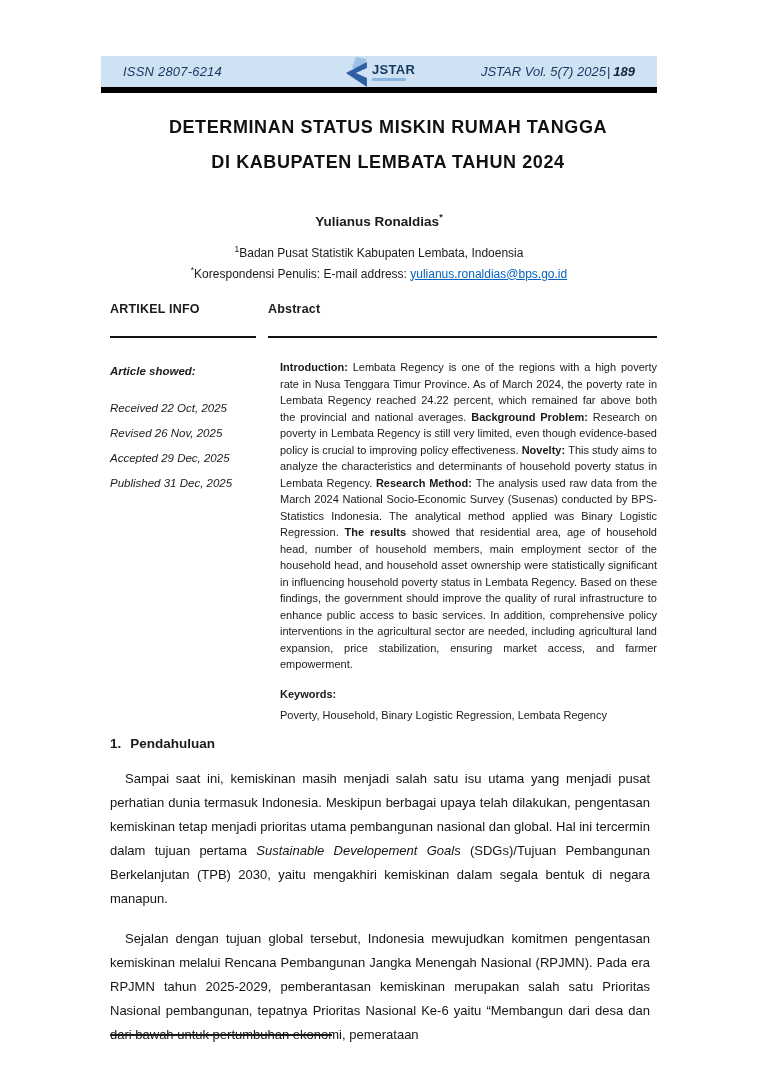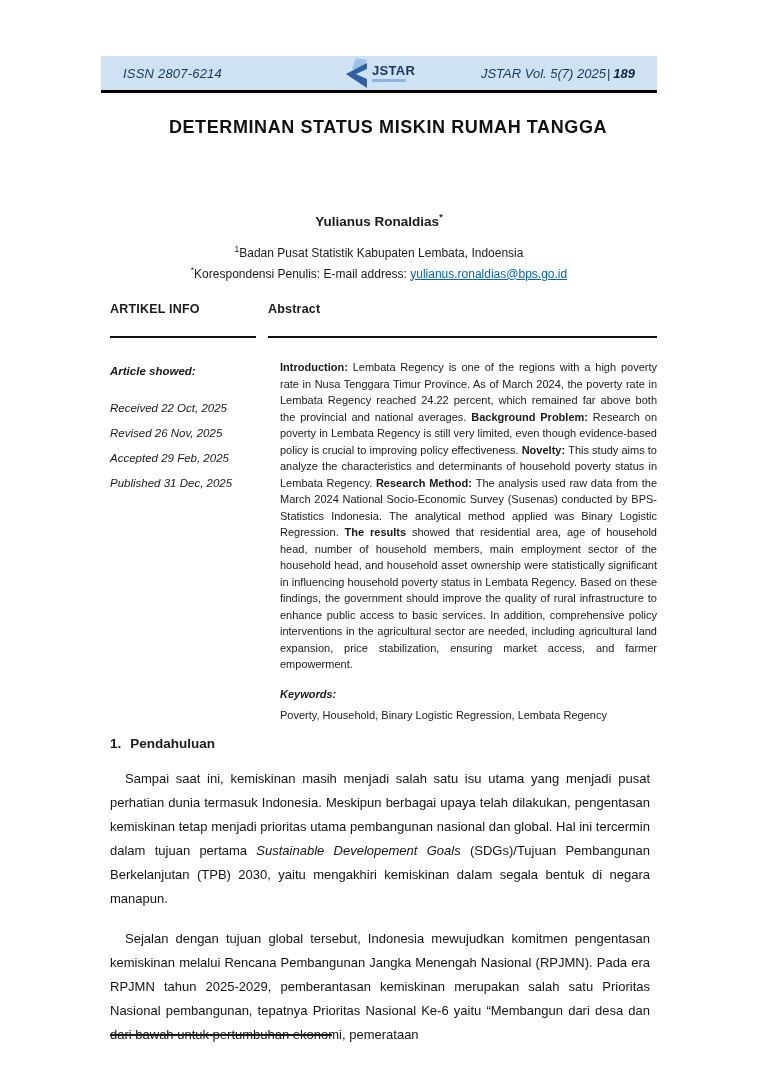--- a/index.html
+++ b/index.html
@@ -5,21 +5,21 @@
   * { margin:0; padding:0; box-sizing:border-box; }
   html,body { background:#e9e9e9; }
   .page {
     position:relative; width:758px; height:1079px; margin:0 auto;
     background:#ffffff; overflow:hidden;
     font-family:"Liberation Sans", sans-serif; color:#1a1a1a;
   }
   
   .header-bar {
     position:absolute; left:101px; top:56px; width:556px; height:37px;
-    background:#cfe2f3; border-bottom:3px solid #000000;
+    background:#cfe2f3; border-bottom:6px solid #000000;
     display:flex; align-items:center; justify-content:space-between;
     padding:8px 22px;
   }
   .issn {
     font-style:italic; font-size:13px; color:#17365d; letter-spacing:0.2px;
   }
   .vol {
     font-style:italic; font-size:13px; color:#17365d;
   }
   .vol .pipe { margin:0 3px 0 1px; font-style:normal; }
@@ -52,21 +52,21 @@
     font-size:12.5px; font-weight:700; padding-bottom:20px; border-bottom:2px solid #111;
     letter-spacing:0.2px;
   }
   .history-list { list-style:none; margin-top:24px; }
   .history-label { font-style:italic; font-weight:700; font-size:11.5px; margin-top:27px; }
   .history-list li { font-style:italic; font-size:11.5px; line-height:14px; margin-top:11px; }
   .abstract-body {
     margin:21px 0 0 12px; font-size:11px; line-height:16.5px; text-align:justify;
     color:#1a1a1a;
   }
-  .keywords-label { margin:15px 0 0 12px; font-style:italic; font-weight:700; font-size:11px; }
+  .keywords-label { margin:15px 0 0 12px; font-weight:700; font-size:11px; }
   .keywords-text { margin:9px 0 0 12px; font-size:11px; }
   .b { font-weight:700; }
   .i { font-style:italic; }
   
   .section { position:absolute; left:110px; top:736px; width:540px; }
   .section-heading { font-size:13.5px; font-weight:700; }
   .section-heading .num { margin-right:9px; }
   .para {
     margin-top:16px; font-size:13px; line-height:24px; text-align:justify;
     text-indent:15px; color:#151515;
@@ -91,35 +91,36 @@
       <div class="logo-text-wrap">
         <span class="logo-text">JSTAR</span>
         <span class="logo-tagline-bar"></span>
       </div>
     </div>
     <span class="vol"><span>JSTAR Vol. 5(7) 2025</span><span class="pipe">|</span><b>189</b></span>
   </div>
 
   <div class="title-block">
     <div class="title-line">DETERMINAN STATUS MISKIN RUMAH TANGGA</div>
+    <div class="title-line">DI KABUPATEN LEMBATA TAHUN 2024</div>
   </div>
 
   <div class="author-block">
     <div class="author-name"><span>Yulianus Ronaldias</span><sup>*</sup></div>
     <div class="affil"><sup>1</sup><span>Badan Pusat Statistik Kabupaten Lembata, Indoensia</span></div>
     <div class="corresp"><sup>*</sup><span>Korespondensi Penulis: E-mail address: </span><a href="#" class="email-link">yulianus.ronaldias@bps.go.id</a></div>
   </div>
 
   <div class="artikel-col">
     <div class="col-heading">ARTIKEL INFO</div>
     <div class="history-label">Article showed:</div>
     <ul class="history-list">
       <li>Received 22 Oct, 2025</li>
       <li>Revised 26 Nov, 2025</li>
-      <li>Accepted 29 Feb, 2025</li>
+      <li>Accepted 29 Dec, 2025</li>
       <li>Published 31 Dec, 2025</li>
     </ul>
   </div>
 
   <div class="abstract-col">
     <div class="col-heading">Abstract</div>
     <div class="abstract-body"><span class="b">Introduction: </span><span>Lembata Regency is one of the regions with a high poverty rate in Nusa Tenggara Timur Province. As of March 2024, the poverty rate in Lembata Regency reached 24.22 percent, which remained far above both the provincial and national averages. </span><span class="b">Background Problem: </span><span>Research on poverty in Lembata Regency is still very limited, even though evidence-based policy is crucial to improving policy effectiveness. </span><span class="b">Novelty: </span><span>This study aims to analyze the characteristics and determinants of household poverty status in Lembata Regency. </span><span class="b">Research Method: </span><span>The analysis used raw data from the March 2024 National Socio-Economic Survey (Susenas) conducted by BPS-Statistics Indonesia. The analytical method applied was Binary Logistic Regression. </span><span class="b">The results </span><span>showed that residential area, age of household head, number of household members, main employment sector of the household head, and household asset ownership were statistically significant in influencing household poverty status in Lembata Regency. Based on these findings, the government should improve the quality of rural infrastructure to enhance public access to basic services. In addition, comprehensive policy interventions in the agricultural sector are needed, including agricultural land expansion, price stabilization, ensuring market access, and farmer empowerment.</span></div>
     <div class="keywords-label">Keywords:</div>
     <div class="keywords-text">Poverty, Household, Binary Logistic Regression, Lembata Regency</div>
   </div>

